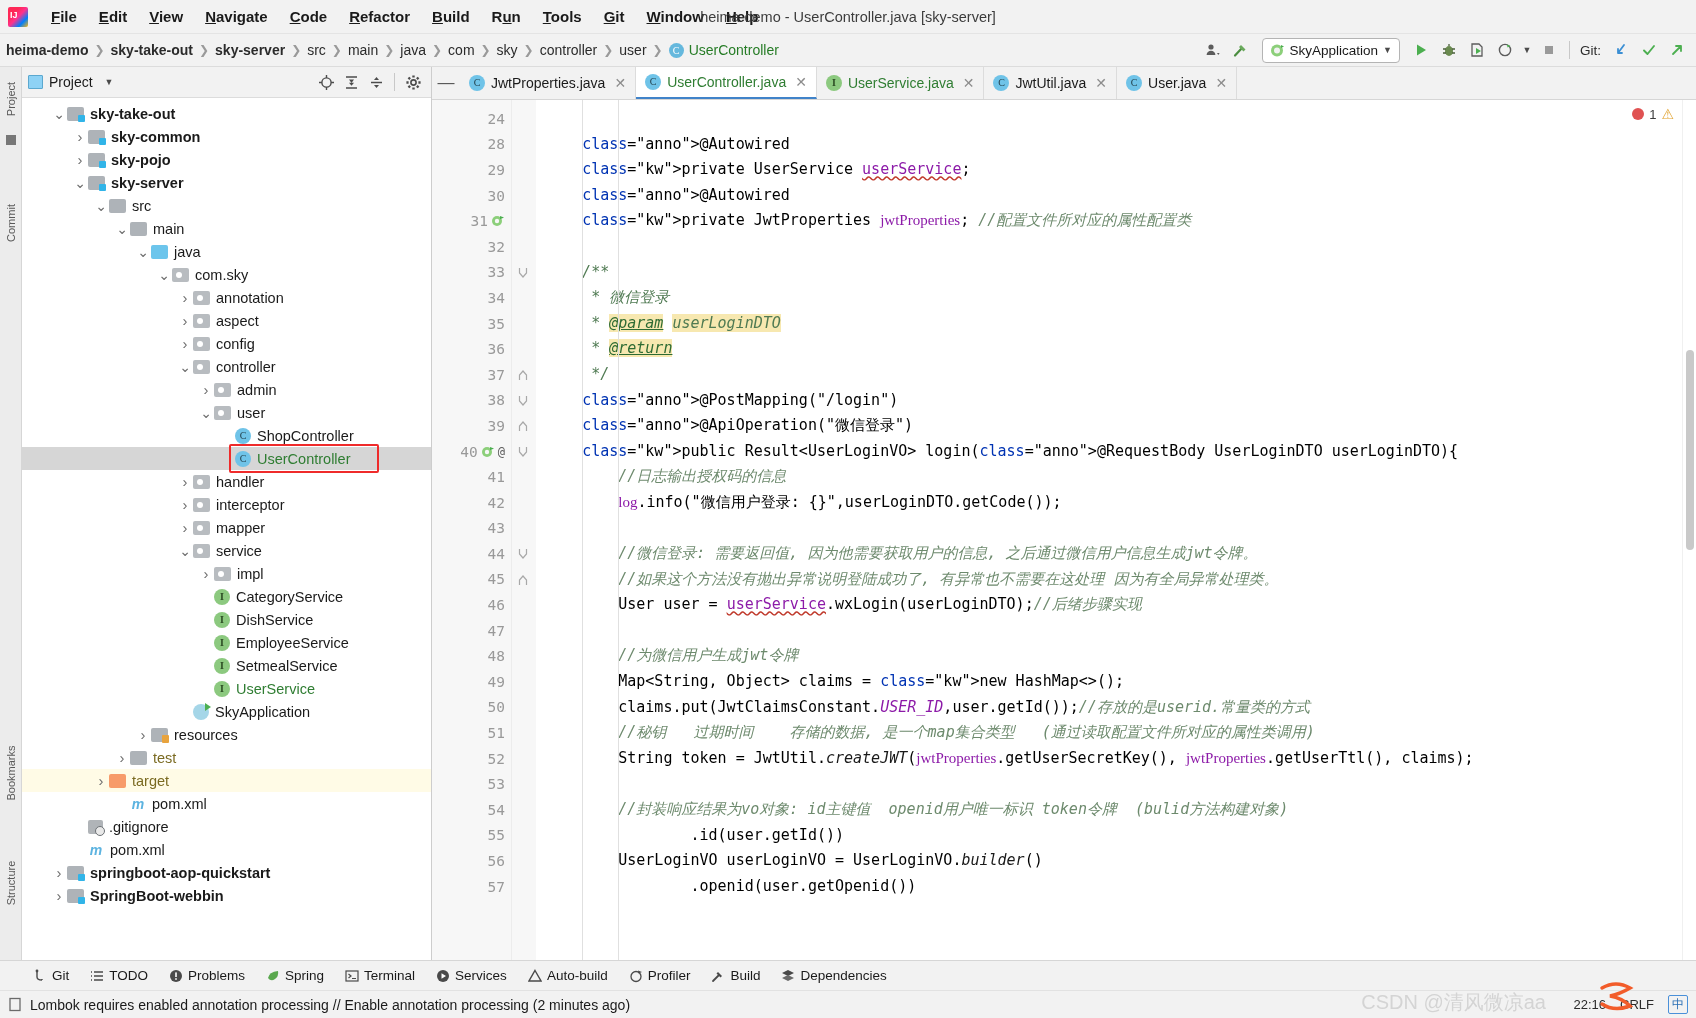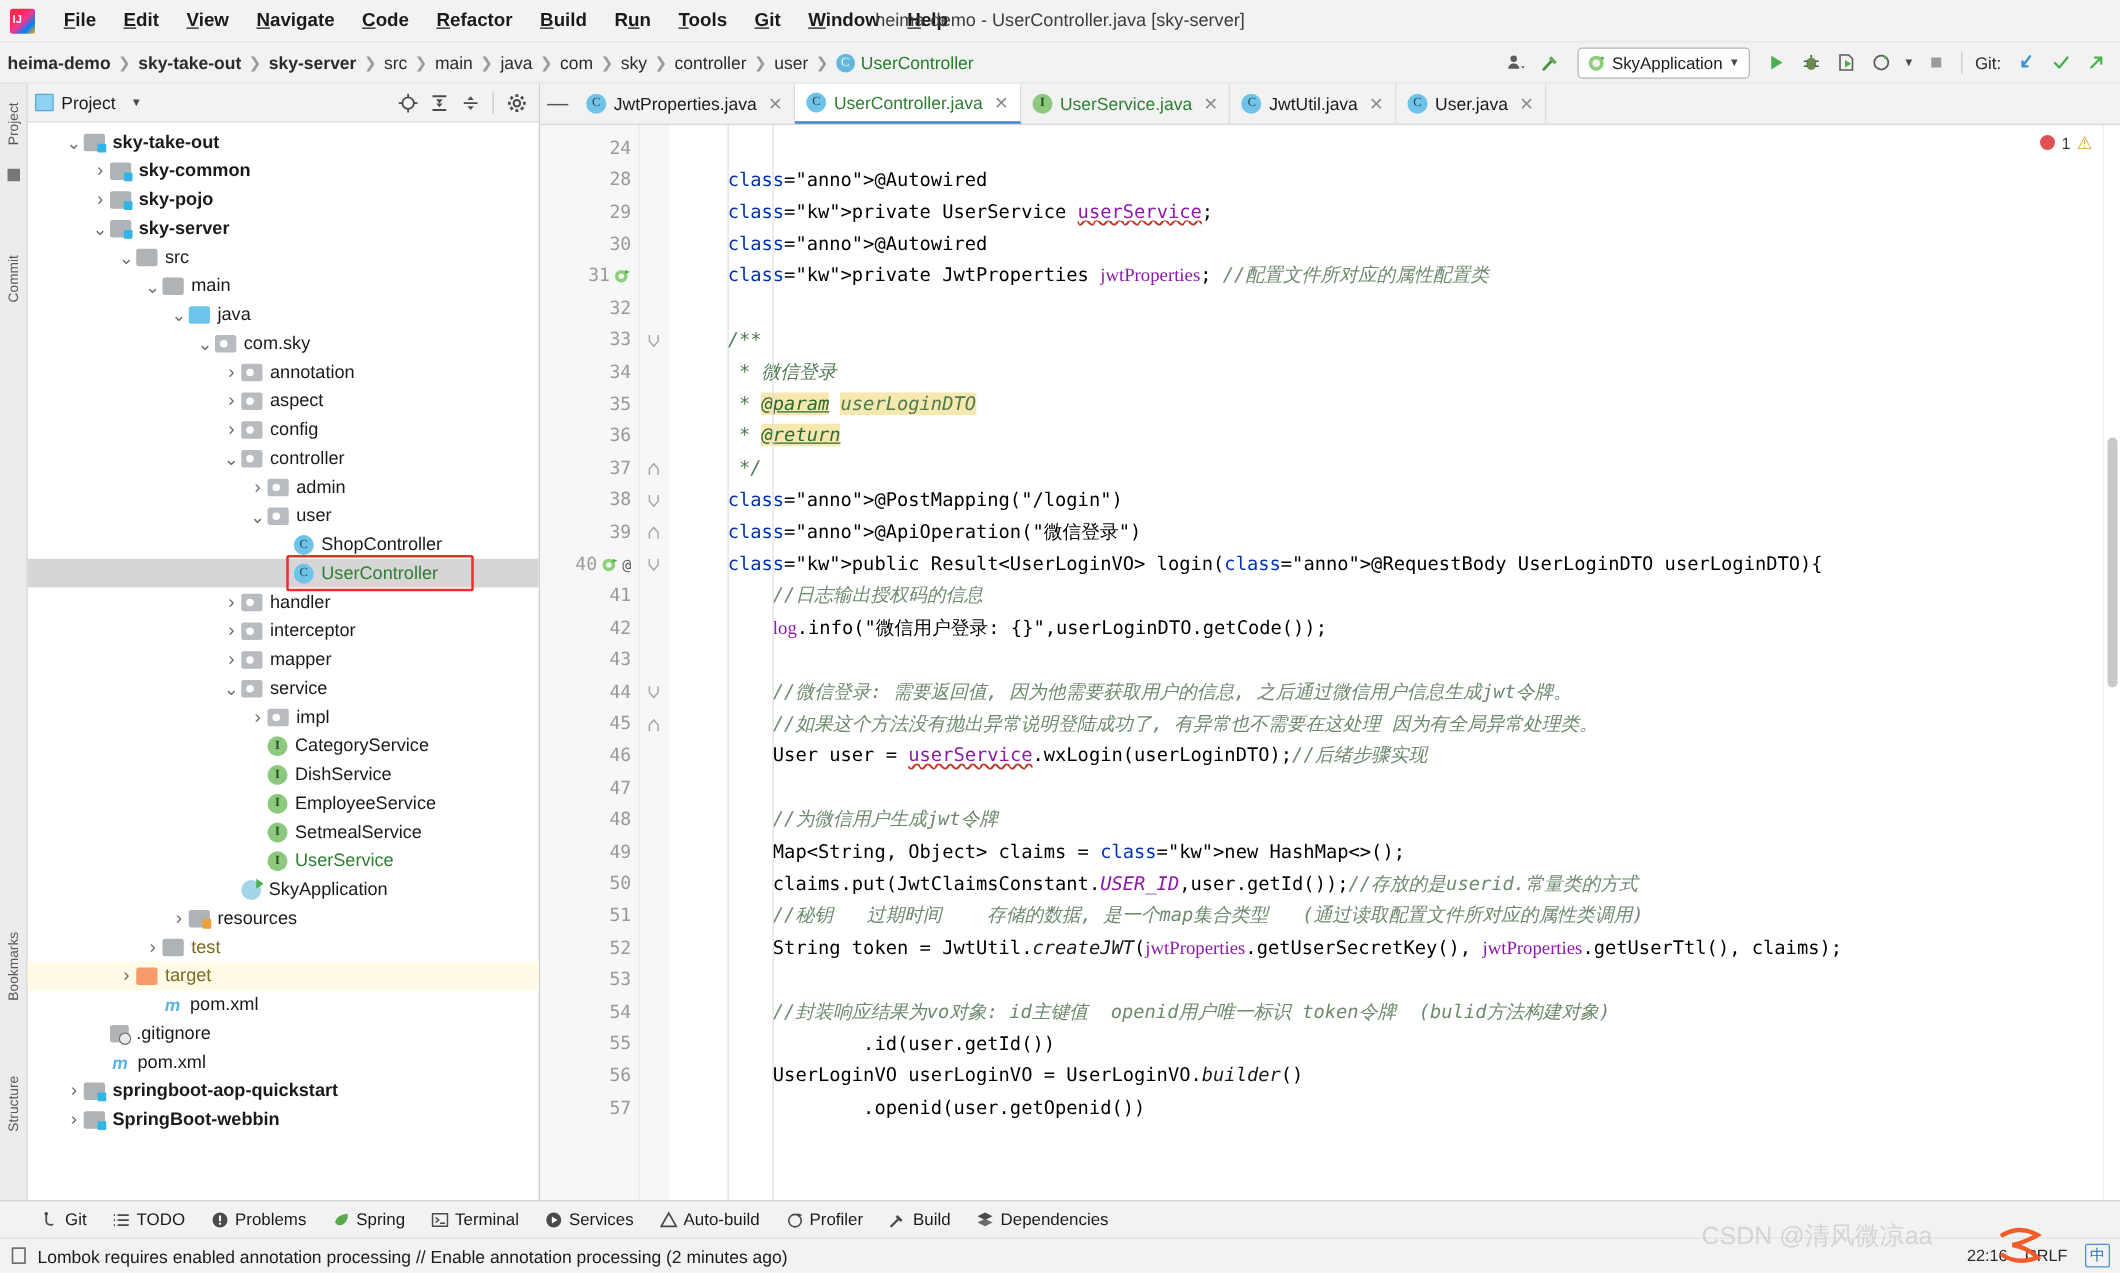--- a/index.html
+++ b/index.html
@@ -249,21 +249,21 @@
   .statusbar {
     height: 28px; background: #f2f2f2; display: flex; align-items: center;
     padding: 0 8px; font-size: 14px; color: #1a1a1a; position: relative; flex: 0 0 28px;
     border-top: 1px solid #e2e2e2;
   }
   .sb-icon { width: 16px; margin-right: 6px; color: #4a4a4a; font-size: 13px; }
   .sb-right {
     margin-left: auto; display: flex; align-items: center; gap: 14px; font-size: 13px; color: #2b2b2b;
   }
   .watermark {
-    position: absolute; right: 150px; bottom: 16px; font-size: 20px; color: #cfcfcf;
+    position: absolute; right: 150px; bottom: 2px; font-size: 20px; color: #cfcfcf;
     pointer-events: none; white-space: nowrap; opacity: .85;
   }
   .wm-logo {
     position: absolute; right: 56px; bottom: -4px; width: 46px; height: 46px;
     pointer-events: none;
   }
   .ime { border: 1px solid #4a90d9; color: #2a6fb5; padding: 0 3px; border-radius: 2px; font-size: 12px; }
   svg { display: block; }
 </style>
 </head>

